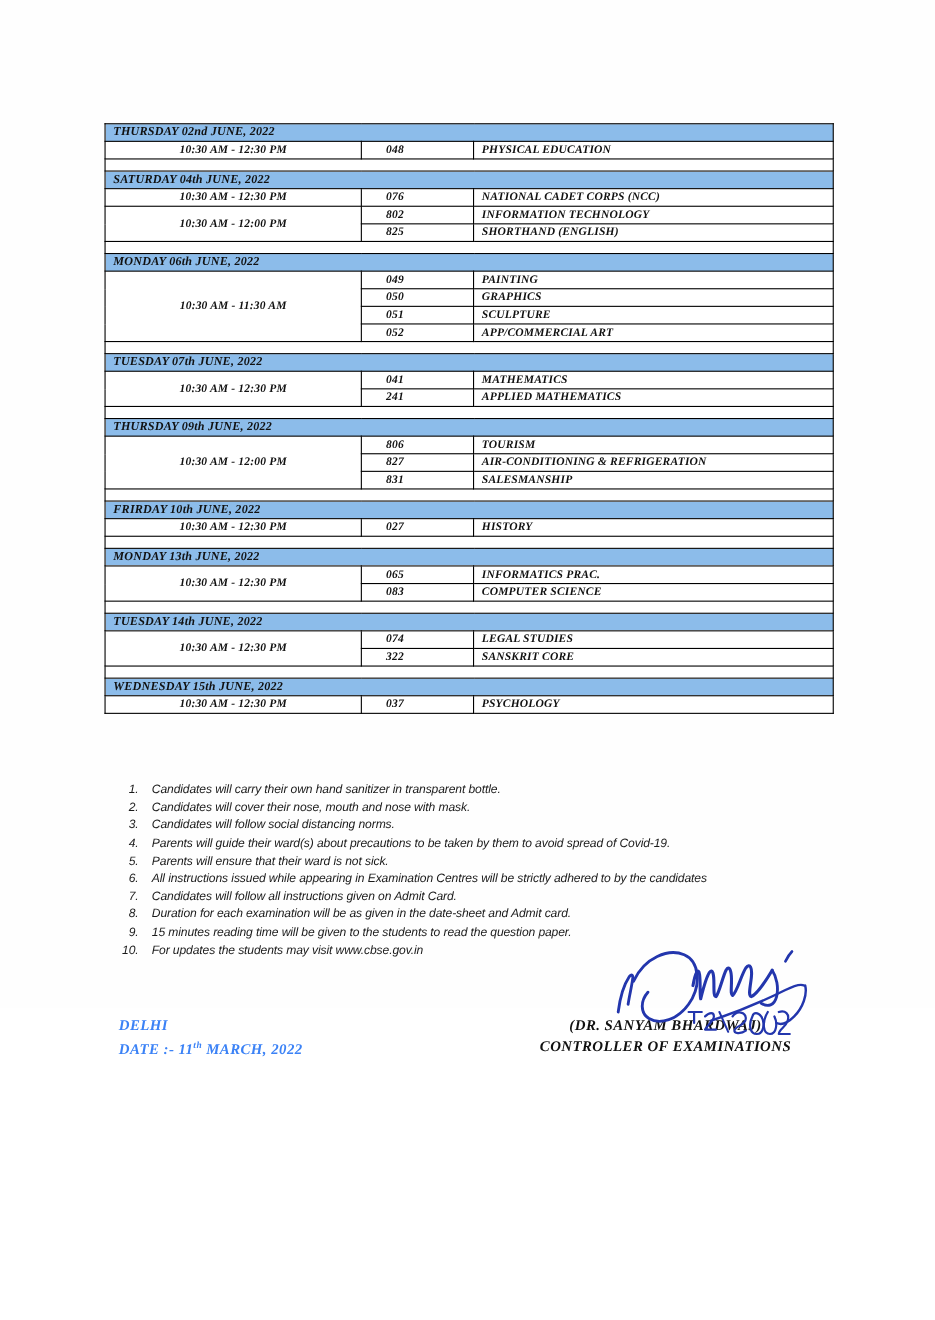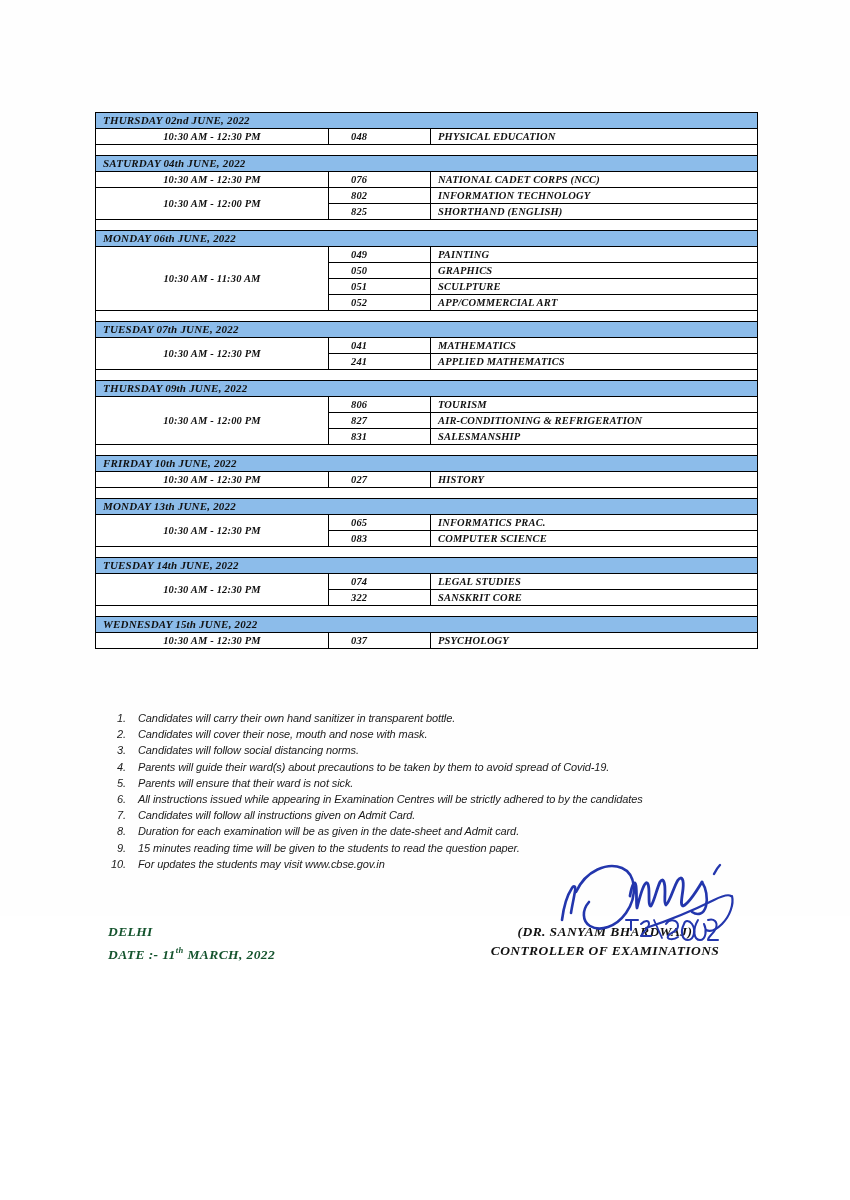--- a/index.html
+++ b/index.html
@@ -116,21 +116,21 @@
 
   
   .footer-left{
     position:absolute;
     left:108px; top:922px;
     font-family:"Liberation Serif", serif;
     font-weight:bold;
     font-size:13.5px;
     line-height:19px;
     letter-spacing:0.4px;
-    color:#14532d;
+    color:#3b82f6;
   }
   .footer-right{
     position:absolute;
     left:455px; top:922px;
     width:300px;
     text-align:center;
     font-family:"Liberation Serif", serif;
     font-weight:bold;
     font-size:13.5px;
     line-height:19px;

